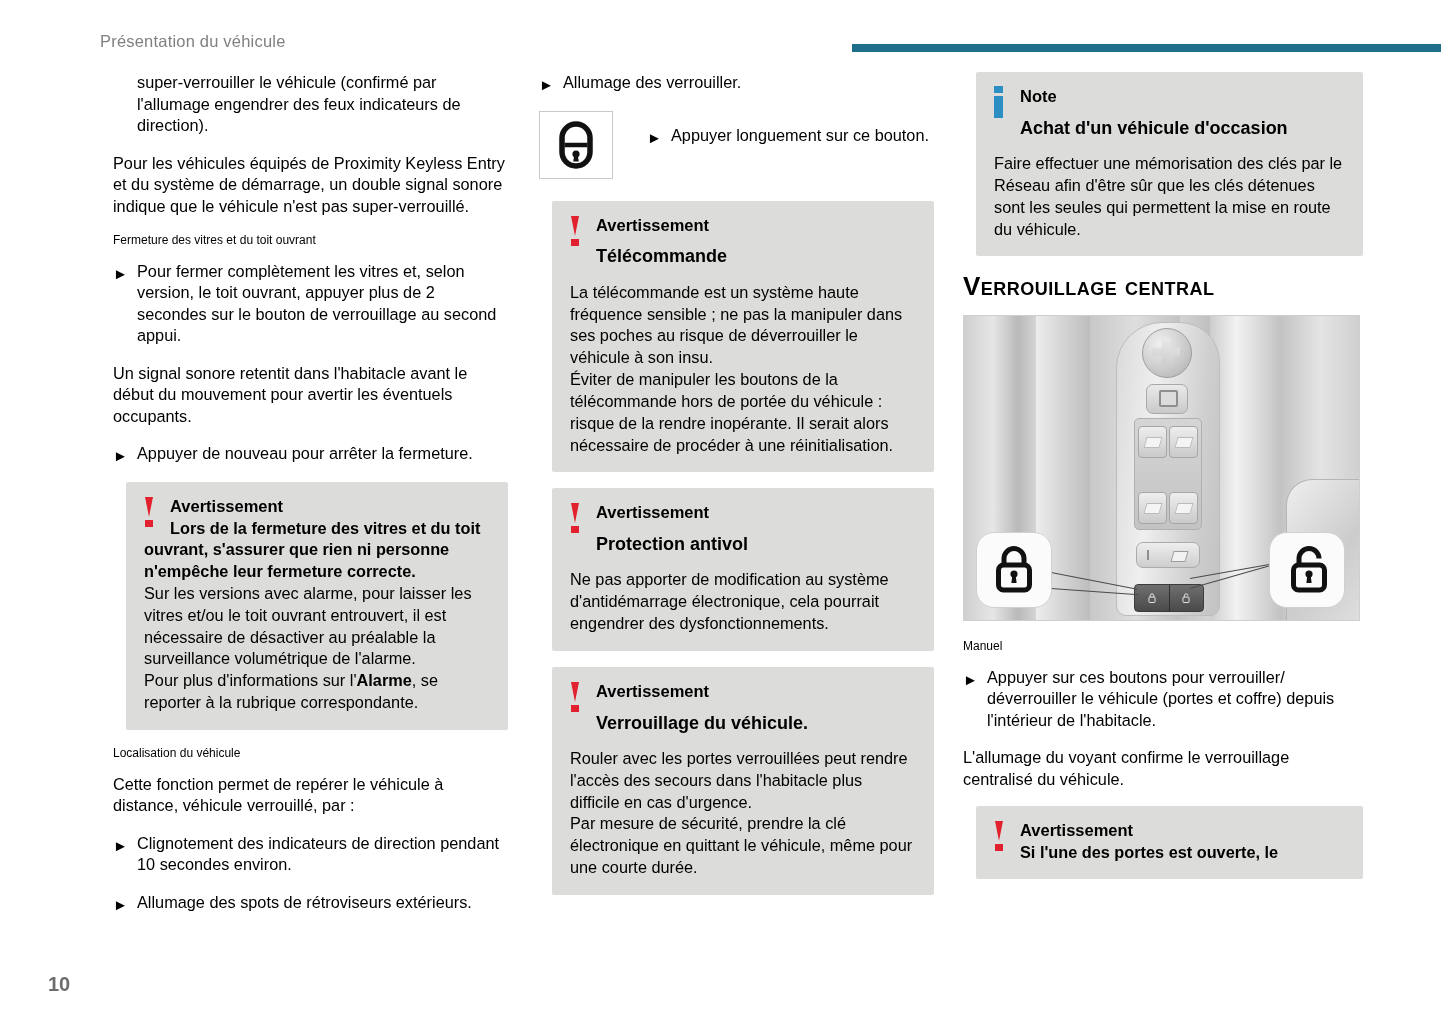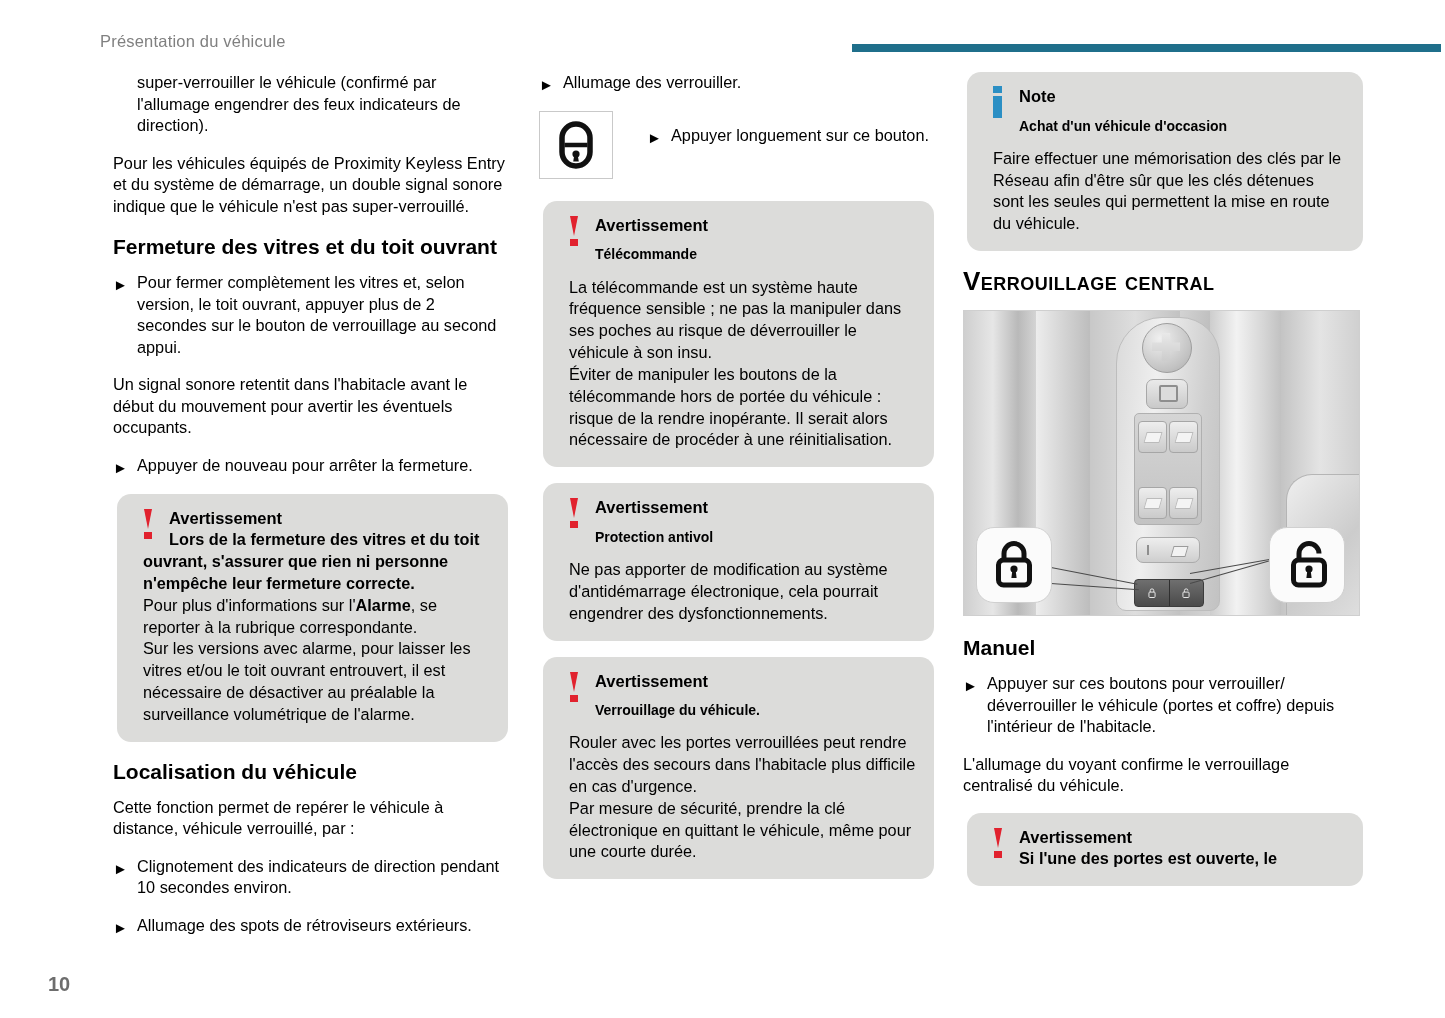--- a/index.html
+++ b/index.html
@@ -59,22 +59,22 @@
 
   
   p.body-text {
     margin: 0 0 16px 0;
     font-size: 16.3px;
     line-height: 1.32;
     color: #000;
   }
   h3.sub-head {
     margin: 0 0 12px 0;
-    font-size: 21px;
-    font-weight: bold;
+    font-size: 12px;
+    font-weight: normal;
     line-height: 1.3;
   }
   h2.section-head {
     margin: 0 0 14px 0;
     font-weight: bold;
     line-height: 1.1;
     font-size: 26px;
     font-variant: small-caps;
     letter-spacing: 0.5px;
   }
@@ -95,23 +95,23 @@
   }
   .bullet .btxt {
     flex: 1 1 auto;
     font-size: 16.3px;
     line-height: 1.32;
   }
 
   
   .callout {
     background: #dcdcda;
-    border-radius: 14px;
-    padding: 14px 18px 16px 26px;
-    margin: 0 0 16px 4px;
+    border-radius: 2px;
+    padding: 14px 18px 16px 18px;
+    margin: 0 0 16px 13px;
   }
   .callout .co-head {
     display: flex;
     align-items: flex-start;
   }
   .callout .co-icon {
     flex: 0 0 auto;
     width: 26px;
     position: relative;
     height: 1px;
@@ -159,21 +159,21 @@
     background: #2b8fc4;
   }
   .callout .co-title {
     flex: 1 1 auto;
     font-size: 16.5px;
     font-weight: bold;
     line-height: 1.25;
   }
   .callout .co-subtitle {
     margin: 10px 0 0 26px;
-    font-size: 14px;
+    font-size: 18px;
     font-weight: bold;
     line-height: 1.3;
   }
   .callout .co-body {
     margin: 13px 0 0 0;
     font-size: 16.3px;
     line-height: 1.34;
   }
   
   .callout .co-body-inline {
@@ -404,22 +404,22 @@
           <span class="ico-warn">
               <span class="bar"></span>
               <span class="dot"></span>
             </span>
         </span>
         <span class="co-title">Avertissement</span>
       </div>
       <div class="co-body-inline">
         <span class="first-indent">Lors de la fermeture des vitres et du toit ouvrant, s'assurer que rien ni personne n'empêche leur fermeture correcte.</span>
       </div>
+      <div class="co-body" style="margin-top:0">Sur les versions avec alarme, pour laisser les vitres et/ou le toit ouvrant entrouvert, il est nécessaire de désactiver au préalable la surveillance volumétrique de l'alarme.</div>
       <div class="co-body" style="margin-top:0"><span>Pour plus d'informations sur l'</span><strong>Alarme</strong><span>, se reporter à la rubrique correspondante.</span></div>
-      <div class="co-body" style="margin-top:0">Sur les versions avec alarme, pour laisser les vitres et/ou le toit ouvrant entrouvert, il est nécessaire de désactiver au préalable la surveillance volumétrique de l'alarme.</div>
     </div>
 
     <h3 class="sub-head">Localisation du véhicule</h3>
 
     <p class="body-text">Cette fonction permet de repérer le véhicule à distance, véhicule verrouillé, par :</p>
 
     <div class="bullet">
       <span class="tri">►</span>
       <span class="btxt">Clignotement des indicateurs de direction pendant 10 secondes environ.</span>
     </div>

